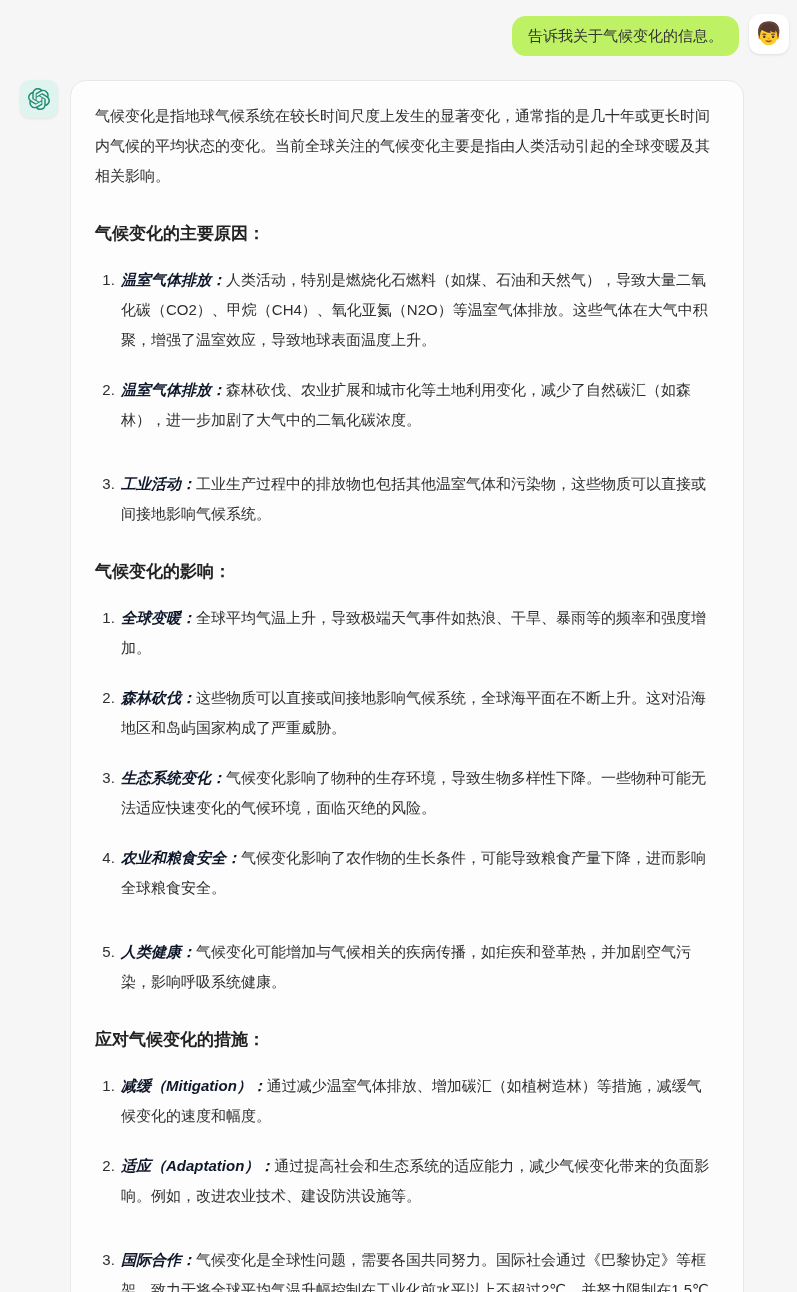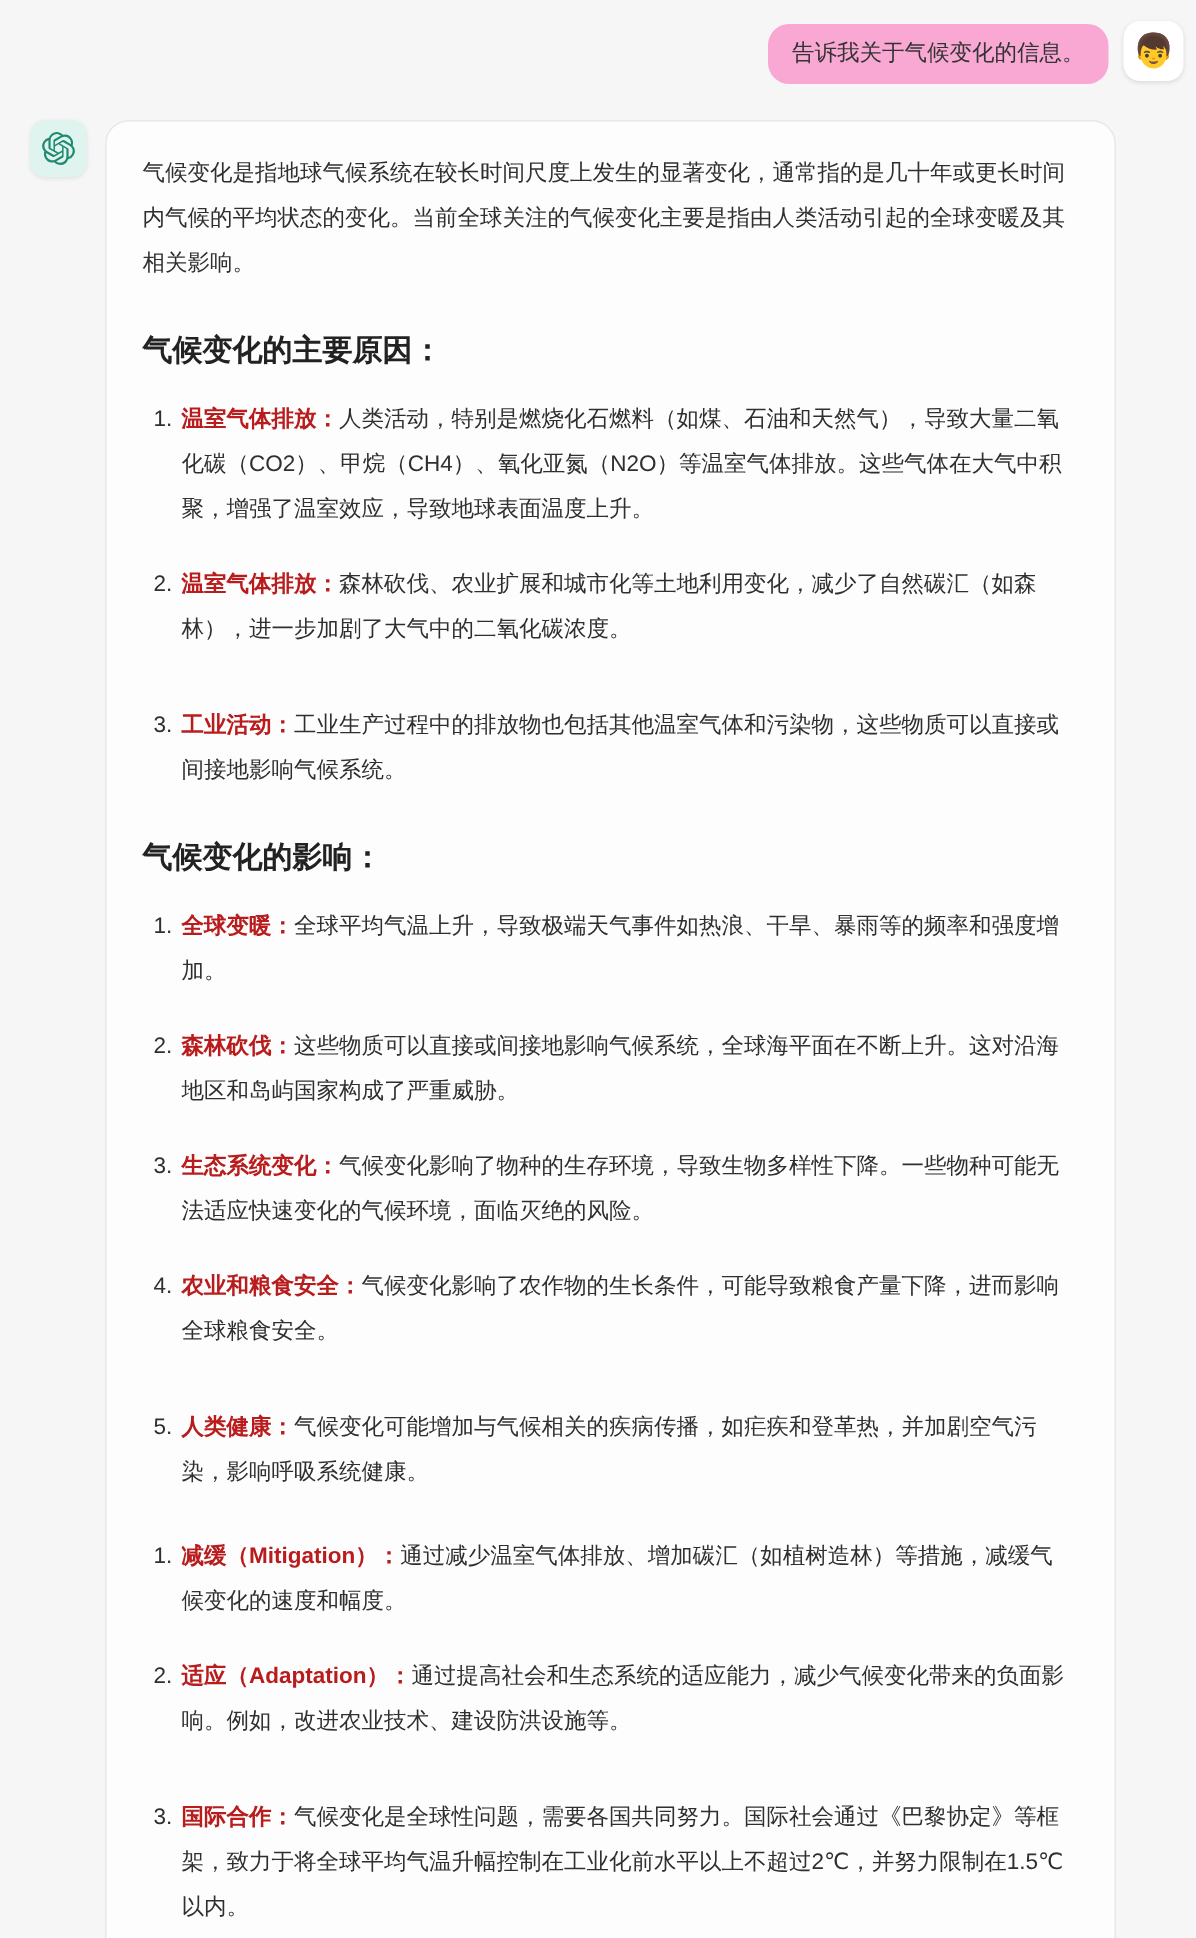--- a/index.html
+++ b/index.html
@@ -16,21 +16,21 @@
 
   
   .user-row {
     display: flex;
     justify-content: flex-end;
     align-items: flex-start;
     gap: 10px;
     padding-right: 8px;
   }
   .user-bubble {
-    background: #f9a8d4;
+    background: #bef264;
     border-radius: 14px;
     padding: 10px 16px;
     font-size: 15px;
     line-height: 20px;
     color: #333;
     max-width: 560px;
     margin-top: 2px;
   }
   .avatar-square {
     width: 40px;
@@ -73,38 +73,38 @@
     border-radius: 16px;
     padding: 6px 28px 14px 24px;
   }
 
   .assistant-card p {
     font-size: 15px;
     line-height: 30px;
     margin: 14px 0;
   }
   .assistant-card h3 {
-    font-size: 20px;
+    font-size: 17px;
     line-height: 26px;
     font-weight: 700;
     color: #222;
     margin: 30px 0 8px 0;
   }
   .assistant-card ol {
     margin: 18px 0 26px 0;
     padding-left: 24px;
   }
   .assistant-card li {
     font-size: 15px;
     line-height: 30px;
     margin-bottom: 20px;
     padding-left: 2px;
   }
   .assistant-card li:last-child { margin-bottom: 0; margin-top: 34px; }
-  .assistant-card strong { font-weight: 700; color: #b91c1c; }
+  .assistant-card strong { font-weight: 700; color: #0f172a; font-style: italic; }
 </style>
 </head>
 <body>
 
 <div class="chat">
 
   <div class="user-row">
     <div class="user-bubble">告诉我关于气候变化的信息。</div>
     <div class="avatar-square">
       <span>👦</span>
@@ -128,20 +128,21 @@
           <li><strong>工业活动：</strong><span>工业生产过程中的排放物也包括其他温室气体和污染物，这些物质可以直接或间接地影响气候系统。</span></li>
         </ol>
         <h3>气候变化的影响：</h3>
         <ol>
           <li><strong>全球变暖：</strong><span>全球平均气温上升，导致极端天气事件如热浪、干旱、暴雨等的频率和强度增加。</span></li>
           <li><strong>森林砍伐：</strong><span>这些物质可以直接或间接地影响气候系统，全球海平面在不断上升。这对沿海地区和岛屿国家构成了严重威胁。</span></li>
           <li><strong>生态系统变化：</strong><span>气候变化影响了物种的生存环境，导致生物多样性下降。一些物种可能无法适应快速变化的气候环境，面临灭绝的风险。</span></li>
           <li><strong>农业和粮食安全：</strong><span>气候变化影响了农作物的生长条件，可能导致粮食产量下降，进而影响全球粮食安全。</span></li>
           <li><strong>人类健康：</strong><span>气候变化可能增加与气候相关的疾病传播，如疟疾和登革热，并加剧空气污染，影响呼吸系统健康。</span></li>
         </ol>
+        <h3>应对气候变化的措施：</h3>
         <ol>
           <li><strong>减缓（Mitigation）：</strong><span>通过减少温室气体排放、增加碳汇（如植树造林）等措施，减缓气候变化的速度和幅度。</span></li>
           <li><strong>适应（Adaptation）：</strong><span>通过提高社会和生态系统的适应能力，减少气候变化带来的负面影响。例如，改进农业技术、建设防洪设施等。</span></li>
           <li><strong>国际合作：</strong><span>气候变化是全球性问题，需要各国共同努力。国际社会通过《巴黎协定》等框架，致力于将全球平均气温升幅控制在工业化前水平以上不超过2℃，并努力限制在1.5℃以内。</span></li>
         </ol>
       </div>
   </div>
 
 </div>
 

